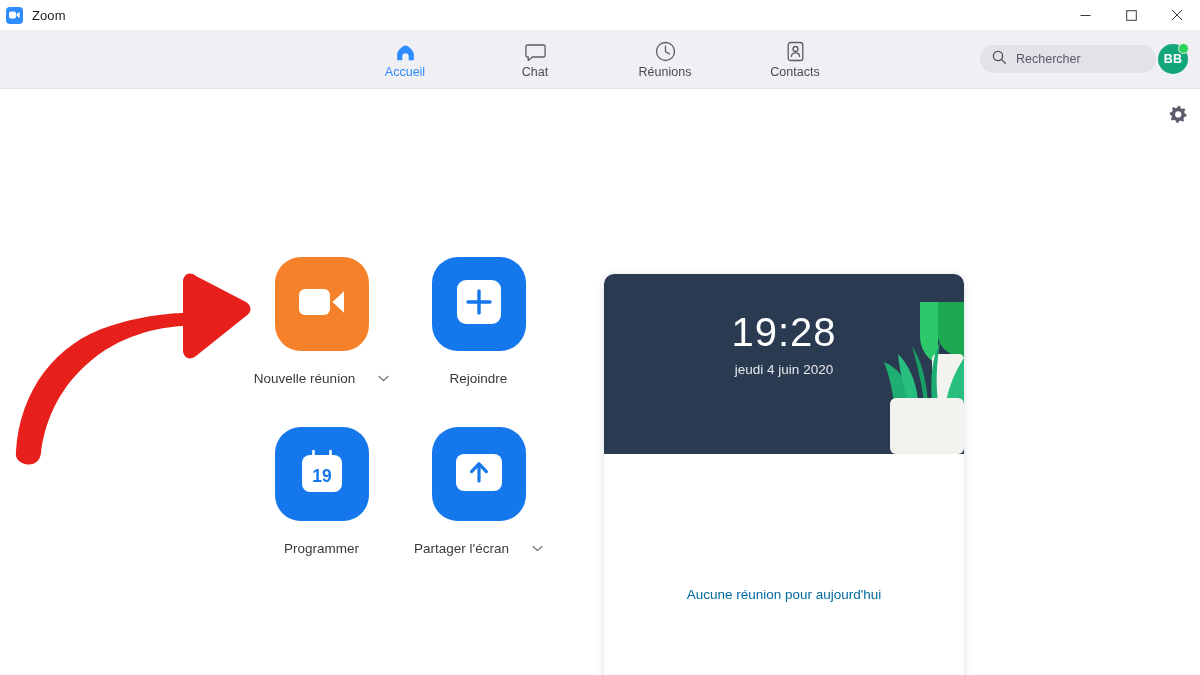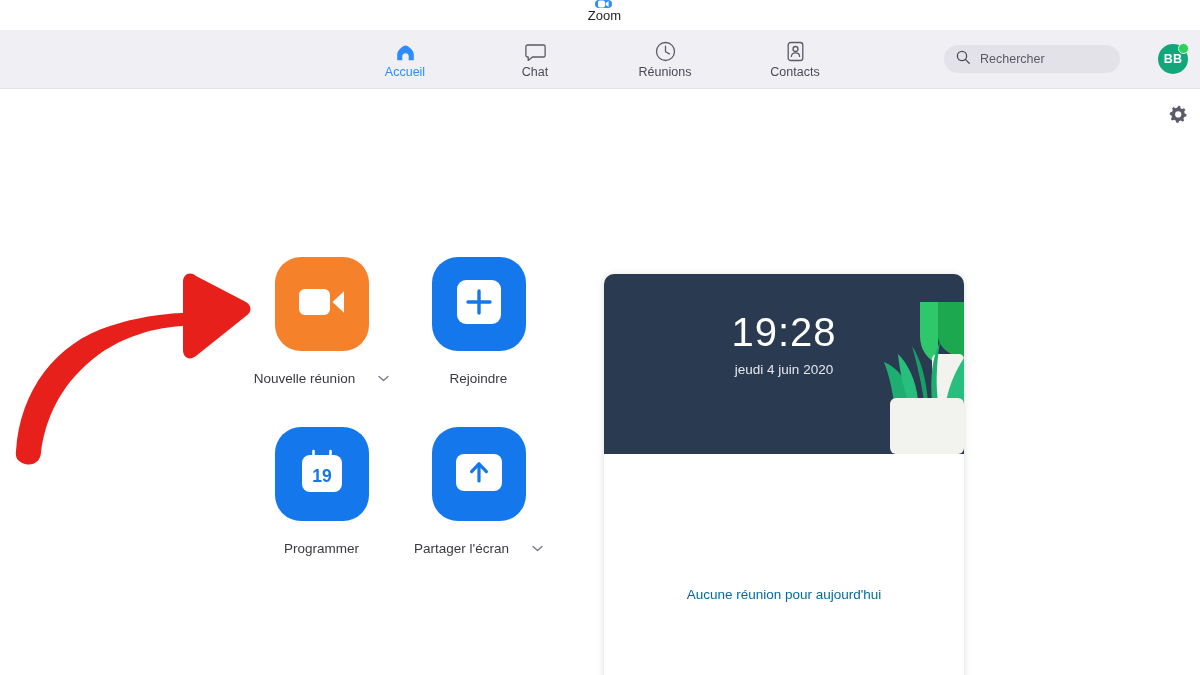--- a/index.html
+++ b/index.html
@@ -16,21 +16,20 @@
   }
 
   
   .titlebar {
     height: 30px;
     background: #ffffff;
     display: flex;
     align-items: center;
     position: relative;
     z-index: 5;
-    flex-direction: column;
   }
   .tb-logo {
     width: 17px;
     height: 17px;
     border-radius: 4px;
     background: #2D8CFF;
     margin-left: 6px;
     display: flex;
     align-items: center;
     justify-content: center;
@@ -118,21 +117,21 @@
     border: none;
     background: transparent;
     outline: none;
     font-family: "Liberation Sans", sans-serif;
     font-size: 12.5px;
     color: #3c3c46;
     width: 100%;
   }
   .search-box input::placeholder { color: #5a5a66; opacity: 1; }
 
-  .avatar-wrap { position: relative; width: 30px; height: 30px; cursor: pointer; margin-left: 36px; }
+  .avatar-wrap { position: relative; width: 30px; height: 30px; cursor: pointer; }
   .avatar {
     width: 30px; height: 30px;
     border-radius: 50%;
     background: #13A67B;
     color: #ffffff;
     font-size: 12.5px;
     font-weight: bold;
     display: flex;
     align-items: center;
     justify-content: center;

